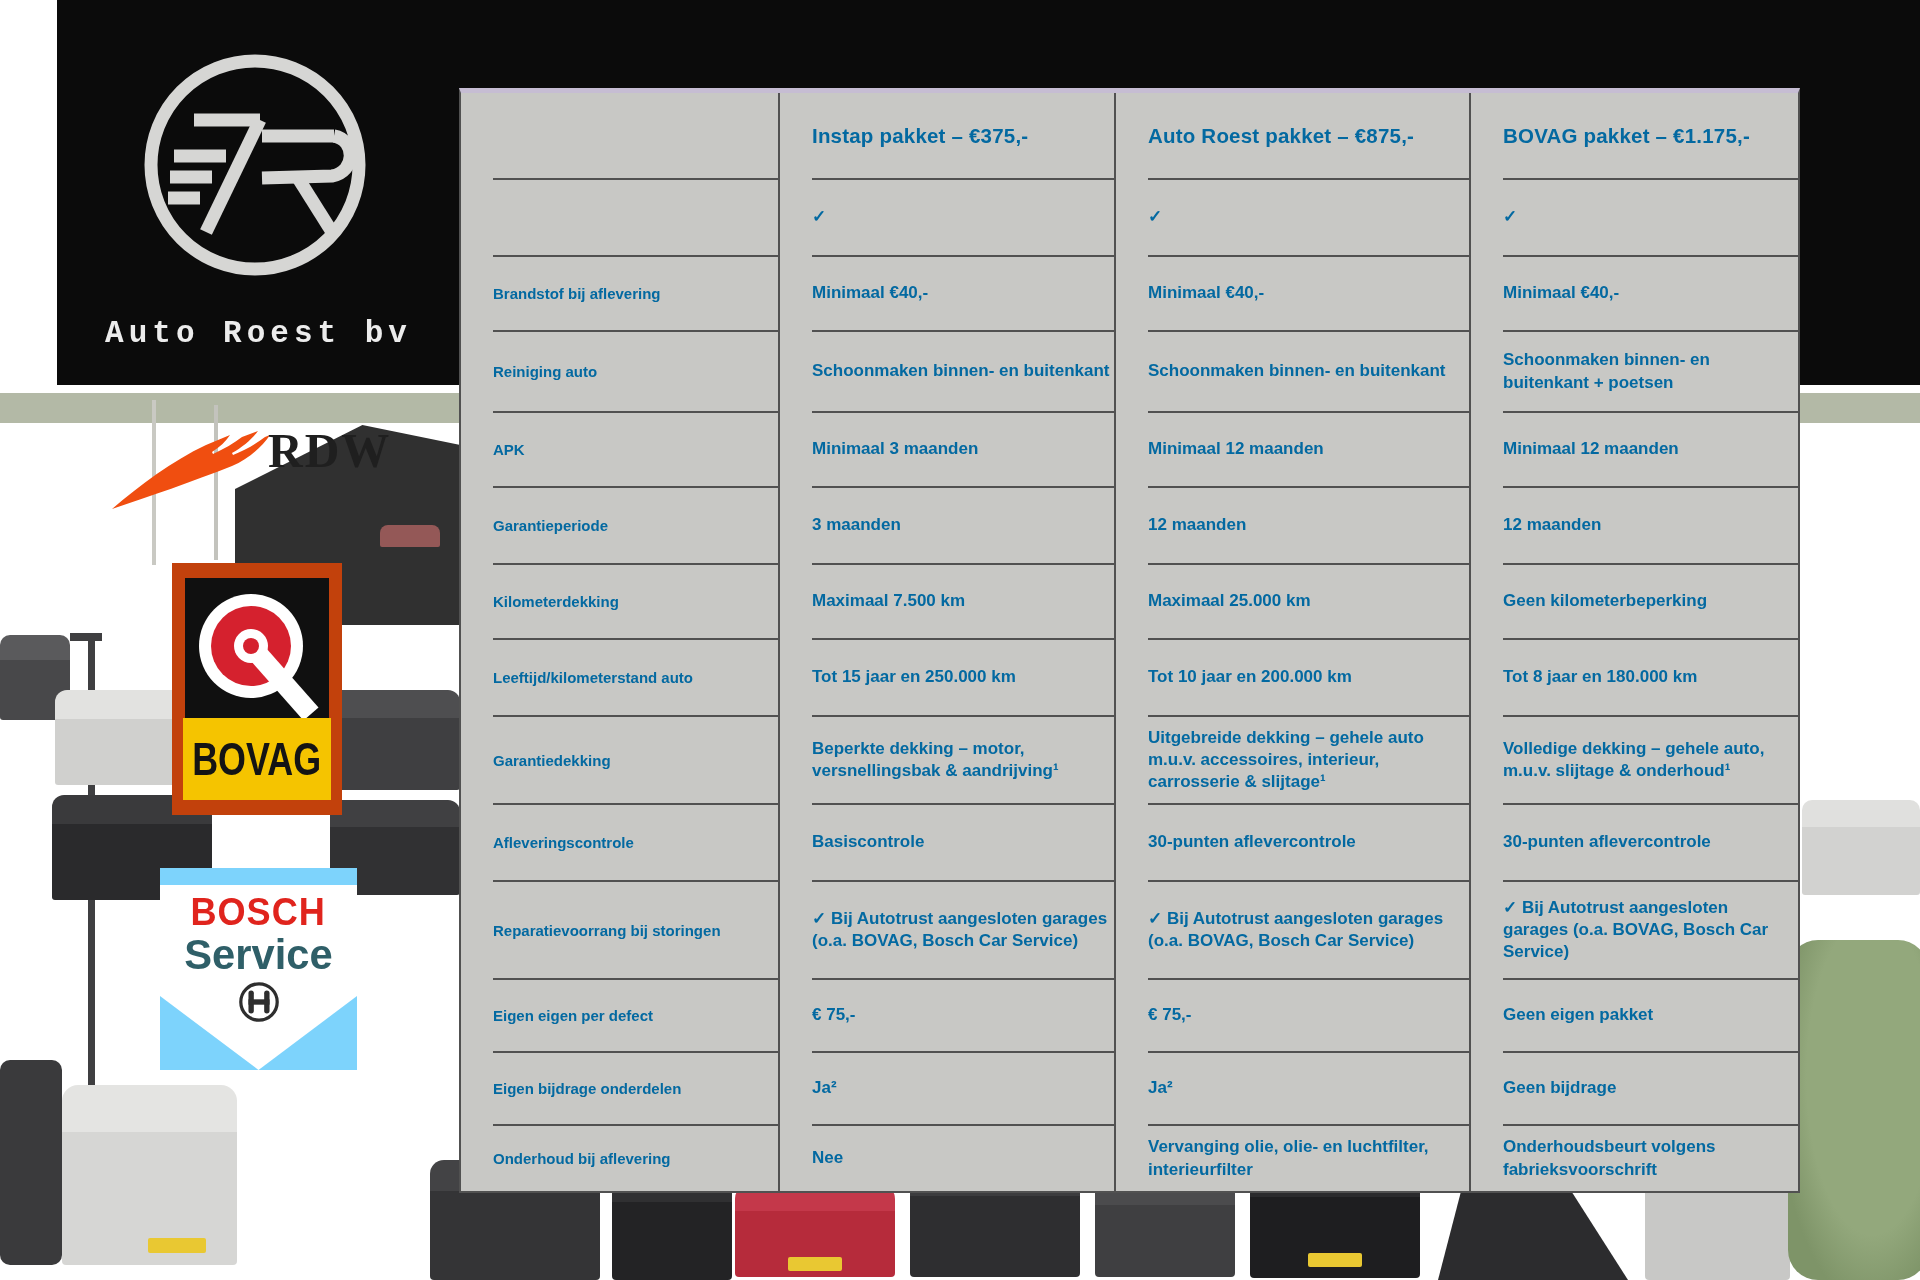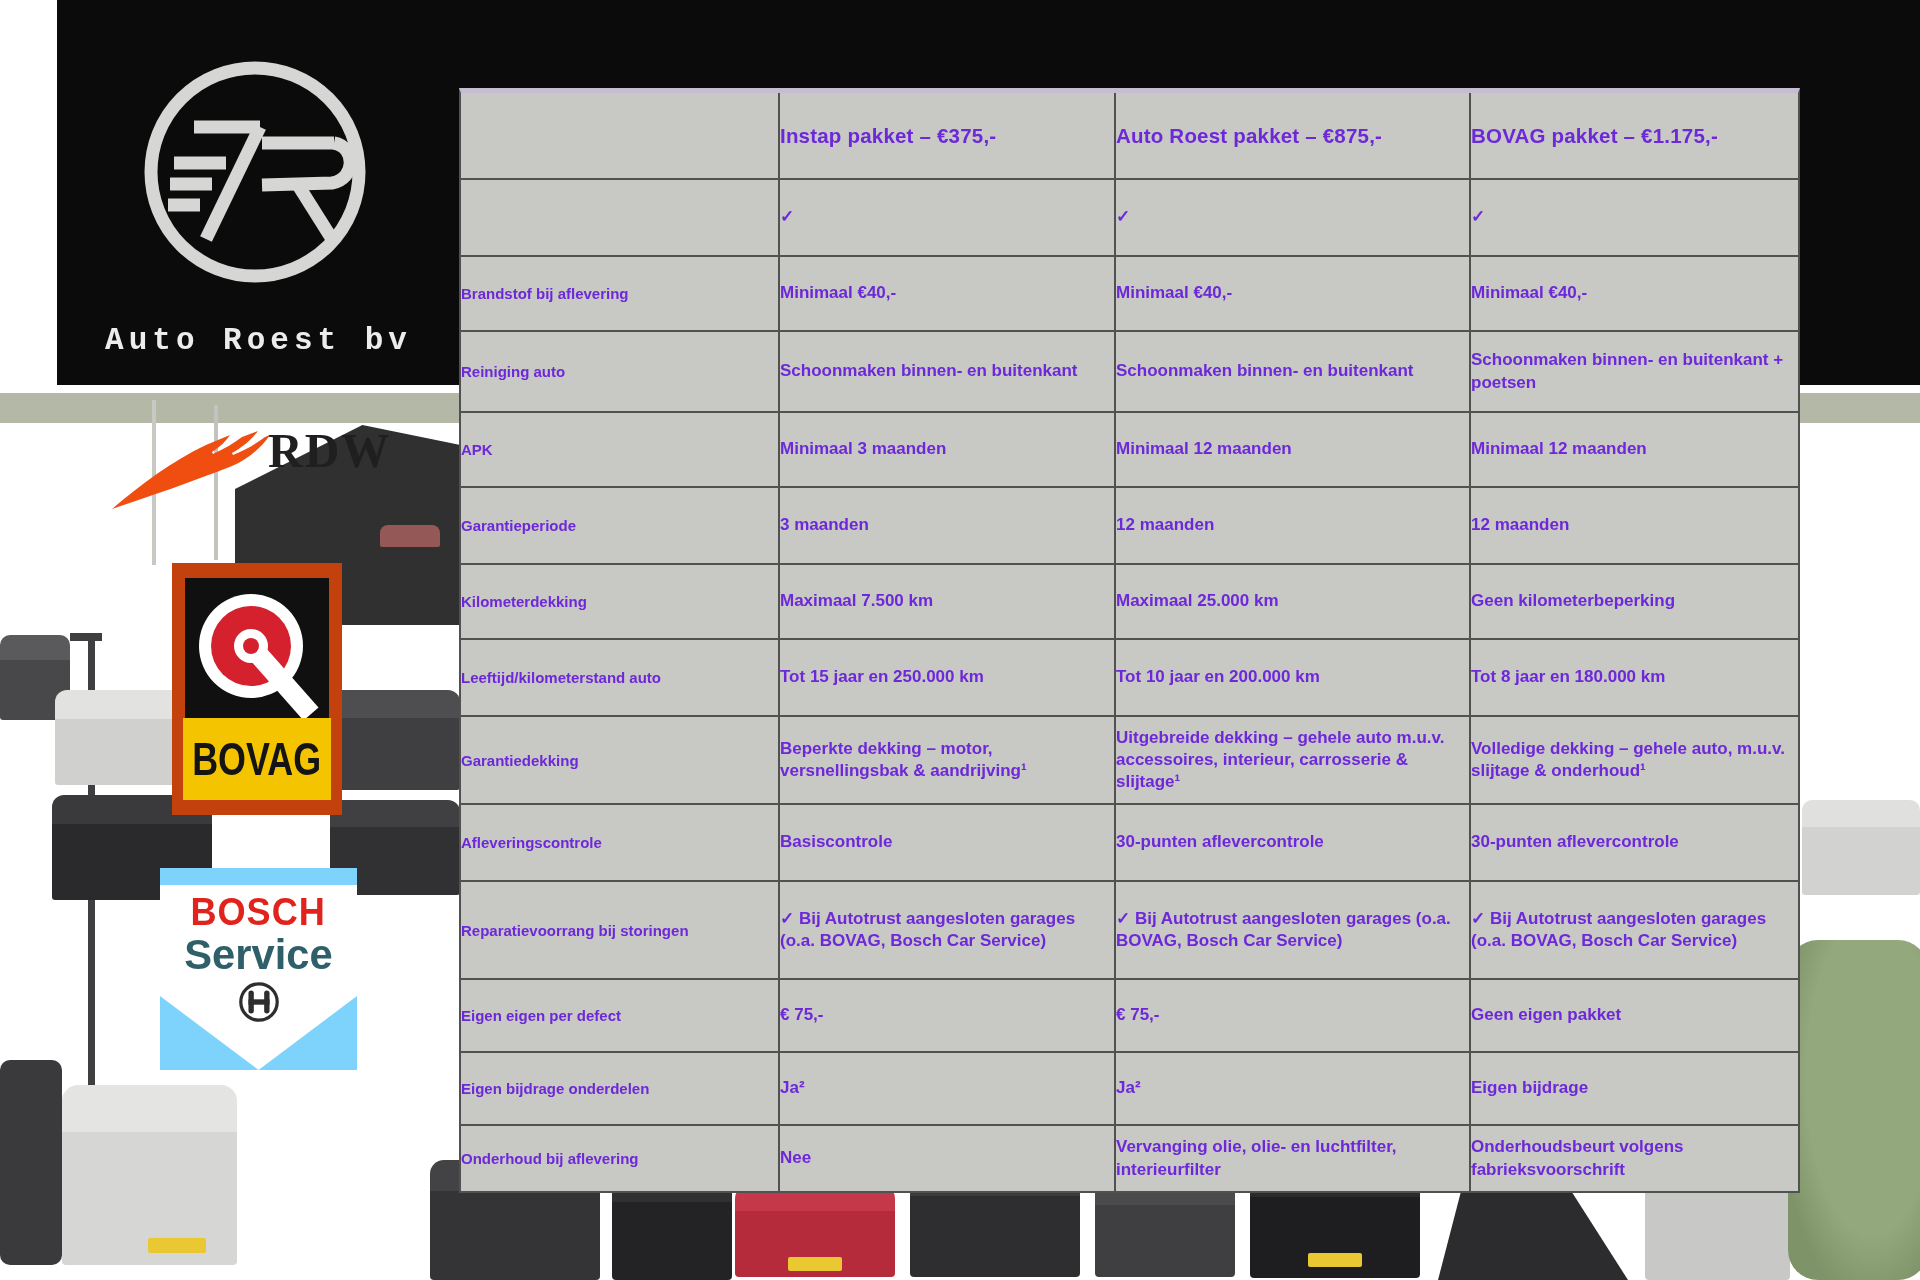--- a/index.html
+++ b/index.html
@@ -10,21 +10,21 @@
     background:linear-gradient(180deg,#e2e4da 0px,#ccd1bf 22px,#b4bba4 55px,#a9af9b 120px,
                #a6a9a0 180px,#9e9e9c 250px,#97979­5 330px,#959593 420px,#8d8d8b 895px);}
   .treeline{position:absolute;left:0;top:8px;width:1920px;height:30px;background:#9aa188;opacity:.75;}
   .building{position:absolute;background:#303030;}
   .car{position:absolute;}
   .plate{position:absolute;background:#e9c832;border-radius:2px;}
   .pole{position:absolute;background:#44444­6;}
   
   .black-band{position:absolute;left:57px;top:0;width:1863px;height:385px;background:#0b0b0b;z-index:1;}
   
-  .logo-block{position:absolute;left:57px;top:11px;width:403px;height:293px;z-index:2;font-family:Liberation Mono, monospace;}
+  .logo-block{position:absolute;left:57px;top:4px;width:403px;height:293px;z-index:2;font-family:Liberation Mono, monospace;}
   .logo-block svg{position:absolute;left:73px;top:36px;}
   .company{position:absolute;left:0;top:312px;width:403px;text-align:center;color:#ececec;
            font-size:31px;font-weight:bold;letter-spacing:5px;}
   
   .rdw{position:absolute;left:100px;top:405px;width:330px;height:155px;z-index:2;}
   .rdw svg{position:absolute;left:10px;top:14px;}
   .rdw-text{position:absolute;left:168px;top:18px;font-family:"Liberation Serif",serif;
             font-weight:bold;font-size:48px;color:#1f1f1f;letter-spacing:2px;}
   
   .bovag{position:absolute;left:172px;top:563px;width:170px;height:252px;background:#c2410c;z-index:2;}
@@ -41,21 +41,21 @@
   .bosch-bottom{margin-top:-4px;font-size:43px;font-weight:bold;color:#2f5f68;transform:scaleX(.97);}
   .bosch-white svg{margin-top:0px;}
   
   .pkg-table{position:absolute;left:459px;top:88px;width:1337px;z-index:3;
     display:grid;grid-template-columns:319px 336px 355px 327px;
     grid-template-rows:87px 77px 75px 81px 75px 77px 75px 77px 88px 77px 98px 73px 73px 65px;
     background:#c8c8c5;box-sizing:content-box;
     border-top:5px solid #c6bdd3;border-left:2px solid #515151;border-right:2px solid #515151;
     border-bottom:2px solid #515151;}
   .cell{border-right:2px solid #515151;border-bottom:2px solid #515151;box-sizing:border-box;
-        display:flex;align-items:center;padding:4px 0;font-weight:bold;color:#6d28d9;}
+        display:flex;align-items:center;padding:4px 0;font-weight:bold;color:#0369a1;margin-left:32px;}
   .cell:nth-child(4n){border-right:none;}
   .cell:nth-last-child(-n+4){border-bottom:none;}
   .th{font-size:20.5px;letter-spacing:.2px;}
   .rl{font-size:15px;}
   .td{font-size:17px;line-height:1.3;}
 </style>
 </head>
 <body>
 
 <div class="stage">
@@ -199,20 +199,20 @@
       <div class="cell td">✓ Bij Autotrust aangesloten garages (o.a. BOVAG, Bosch Car Service)</div>
       <div class="cell td">✓ Bij Autotrust aangesloten garages (o.a. BOVAG, Bosch Car Service)</div>
       <div class="cell td">✓ Bij Autotrust aangesloten garages (o.a. BOVAG, Bosch Car Service)</div>
       <div class="cell rl">Eigen eigen per defect</div>
       <div class="cell td">€ 75,-</div>
       <div class="cell td">€ 75,-</div>
       <div class="cell td">Geen eigen pakket</div>
       <div class="cell rl">Eigen bijdrage onderdelen</div>
       <div class="cell td">Ja²</div>
       <div class="cell td">Ja²</div>
-      <div class="cell td">Eigen bijdrage</div>
+      <div class="cell td">Geen bijdrage</div>
       <div class="cell rl">Onderhoud bij aflevering</div>
       <div class="cell td">Nee</div>
       <div class="cell td">Vervanging olie, olie- en luchtfilter, interieurfilter</div>
       <div class="cell td">Onderhoudsbeurt volgens fabrieksvoorschrift</div>
     </div>
 
 </div>
 
 </body></html>

